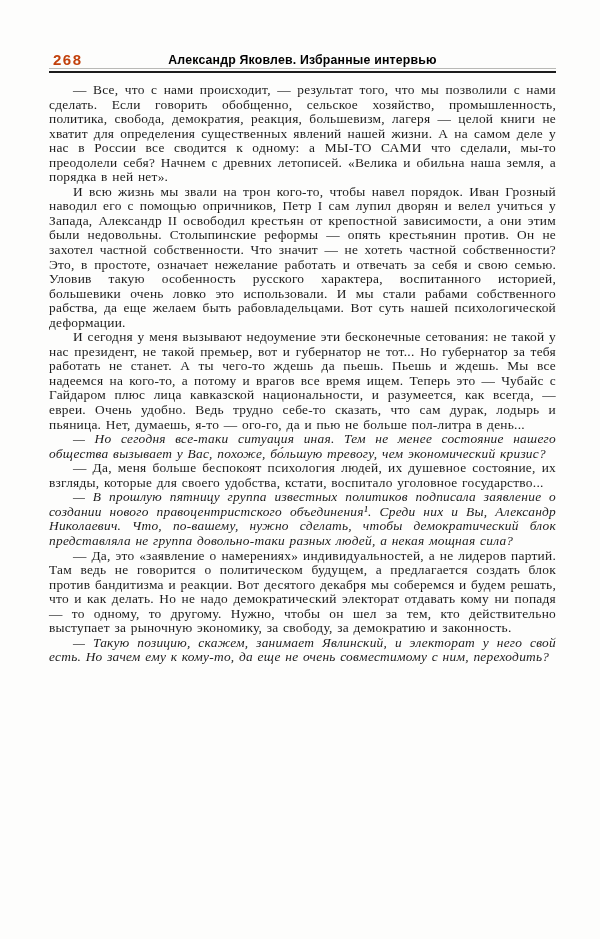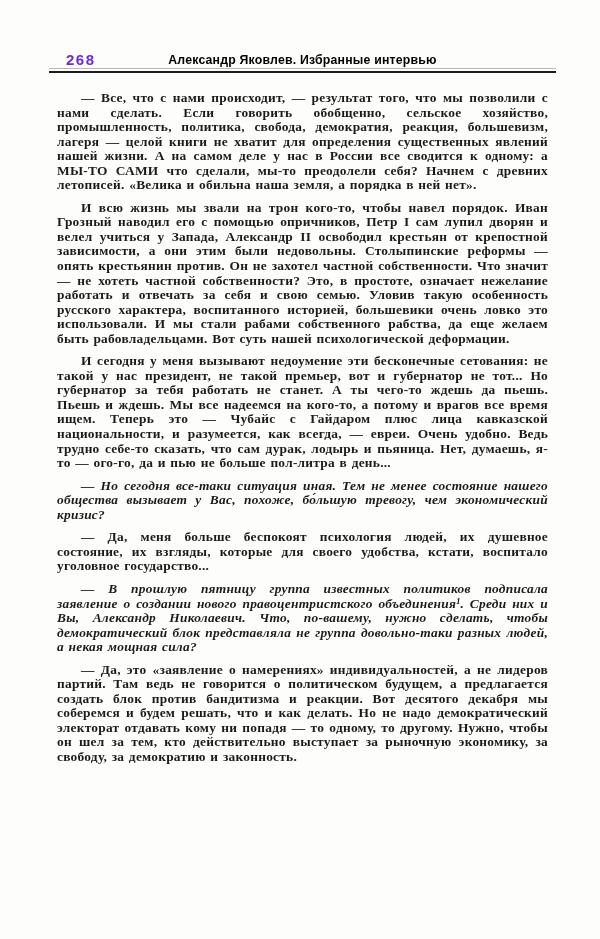--- a/index.html
+++ b/index.html
@@ -19,26 +19,26 @@
   .running-head {
     position: absolute;
     top: 51px;
     left: 49px;
     width: 507px;
     height: 17px;
     font-family: "Liberation Sans", sans-serif;
   }
   .page-number {
     position: absolute;
-    left: 17px;
+    left: 4px;
     top: 0;
     font-size: 15px;
     font-weight: 600;
     letter-spacing: 1.5px;
-    color: #6d28d9;
+    color: #c2410c;
   }
   .running-title {
     position: absolute;
     left: 0;
     top: 2px;
     width: 100%;
     text-align: center;
     font-size: 12.3px;
     font-weight: 700;
     letter-spacing: 0.2px;
@@ -69,24 +69,23 @@
     font-family: "Liberation Serif", serif;
     font-size: 13.4px;
     line-height: 14.55px;
     text-align: justify;
     letter-spacing: 0.25px;
     word-spacing: 1px;
     color: #1b1b1b;
     hyphens: auto;
   }
   .body-text p {
-    margin: 8px;
+    margin: 0;
     padding: 0;
     text-indent: 24px;
-    font-weight: bold;
   }
   .body-text p.q {
     font-style: italic;
   }
 </style>
 </head>
 <body>
 
 <div class="page">
 
@@ -98,15 +97,16 @@
   <div class="rule-thick"></div>
 
   <div class="body-text">
     <p>— Все, что с нами происходит, — результат того, что мы позволили с нами сделать. Если говорить обобщенно, сельское хозяйство, промышленность, политика, свобода, демократия, реакция, большевизм, лагеря — целой книги не хватит для определения существенных явлений нашей жизни. А на самом деле у нас в России все сводится к одному: а МЫ-ТО САМИ что сделали, мы-то преодолели себя? Начнем с древних летописей. «Велика и обильна наша земля, а порядка в ней нет».</p>
     <p>И всю жизнь мы звали на трон кого-то, чтобы навел порядок. Иван Грозный наводил его с помощью опричников, Петр I сам лупил дворян и велел учиться у Запада, Александр II освободил крестьян от крепостной зависимости, а они этим были недовольны. Столыпинские реформы — опять крестьянин против. Он не захотел частной собственности. Что значит — не хотеть частной собственности? Это, в простоте, означает нежелание работать и отвечать за себя и свою семью. Уловив такую особенность русского характера, воспитанного историей, большевики очень ловко это использовали. И мы стали рабами собственного рабства, да еще желаем быть рабовладельцами. Вот суть нашей психологической деформации.</p>
     <p>И сегодня у меня вызывают недоумение эти бесконечные сетования: не такой у нас президент, не такой премьер, вот и губернатор не тот... Но губернатор за тебя работать не станет. А ты чего-то ждешь да пьешь. Пьешь и ждешь. Мы все надеемся на кого-то, а потому и врагов все время ищем. Теперь это — Чубайс с Гайдаром плюс лица кавказской национальности, и разумеется, как всегда, — евреи. Очень удобно. Ведь трудно себе-то сказать, что сам дурак, лодырь и пьяница. Нет, думаешь, я-то — ого-го, да и пью не больше пол-литра в день...</p>
     <p class="q">— Но сегодня все-таки ситуация иная. Тем не менее состояние нашего общества вызывает у Вас, похоже, бо́льшую тревогу, чем экономический кризис?</p>
     <p>— Да, меня больше беспокоят психология людей, их душевное состояние, их взгляды, которые для своего удобства, кстати, воспитало уголовное государство...</p>
     <p class="q">— В прошлую пятницу группа известных политиков подписала заявление о создании нового правоцентристского объединения¹. Среди них и Вы, Александр Николаевич. Что, по-вашему, нужно сделать, чтобы демократический блок представляла не группа довольно-таки разных людей, а некая мощная сила?</p>
     <p>— Да, это «заявление о намерениях» индивидуальностей, а не лидеров партий. Там ведь не говорится о политическом будущем, а предлагается создать блок против бандитизма и реакции. Вот десятого декабря мы соберемся и будем решать, что и как делать. Но не надо демократический электорат отдавать кому ни попадя — то одному, то другому. Нужно, чтобы он шел за тем, кто действительно выступает за рыночную экономику, за свободу, за демократию и законность.</p>
+    <p class="q">— Такую позицию, скажем, занимает Явлинский, и электорат у него свой есть. Но зачем ему к кому-то, да еще не очень совместимому с ним, переходить?</p>
   </div>
 
 </div>
 
 </body></html>

